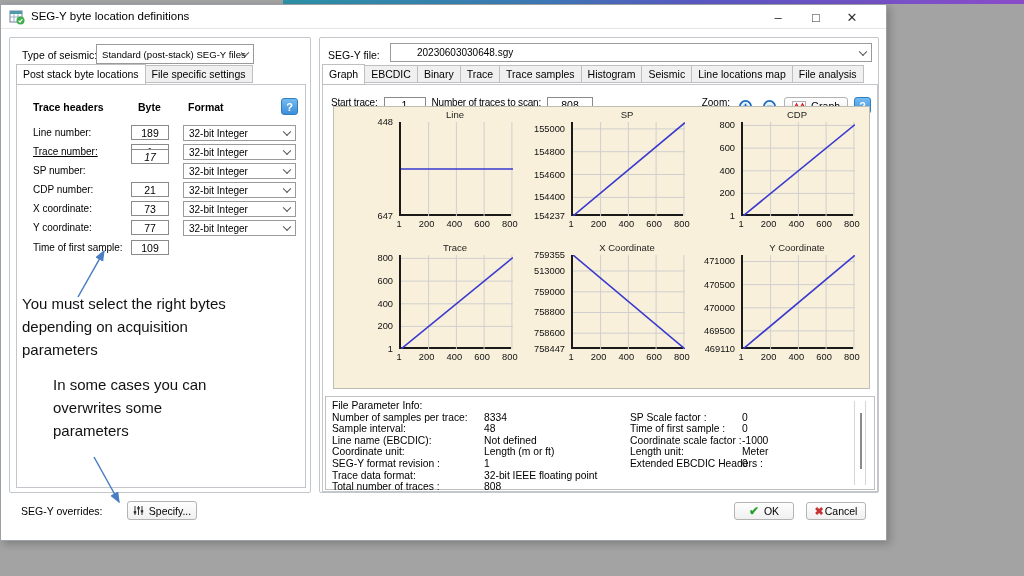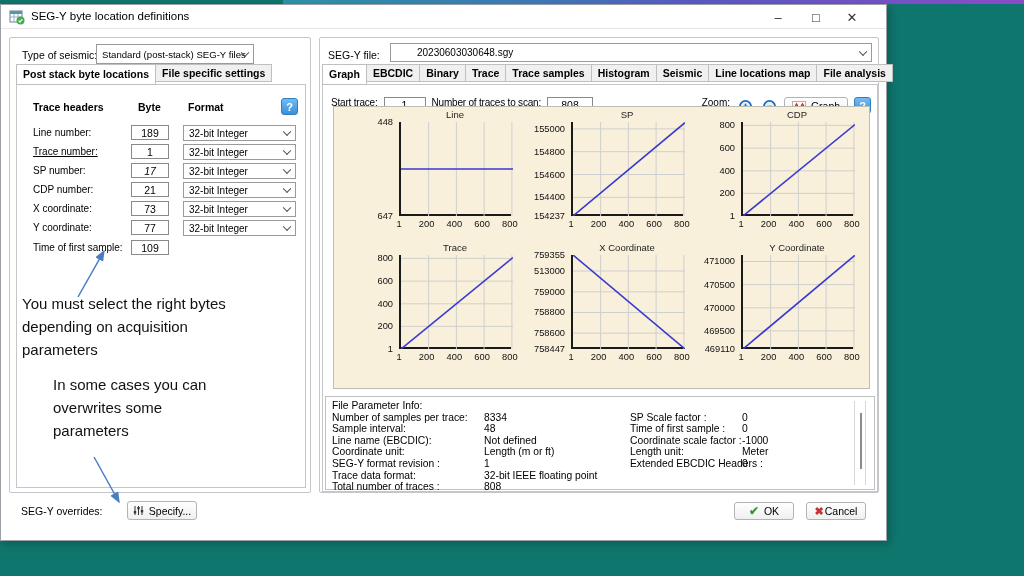--- a/index.html
+++ b/index.html
@@ -1,17 +1,17 @@
 <!DOCTYPE html>
 <html><head>
 <meta charset="utf-8">
 <style>
   html,body{margin:0;padding:0;background:#fff;}
   *{box-sizing:border-box;}
-  .screen{position:relative;width:1024px;height:576px;background:#0f766e;overflow:hidden;
+  .screen{position:relative;width:1024px;height:576px;background:#a3a3a3;overflow:hidden;
           font-family:"Liberation Sans",sans-serif;color:#000;}
   .top-strip{position:absolute;left:283px;top:0;width:741px;height:4px;
              background:linear-gradient(90deg,#2d93a8 0%,#3f7ab8 35%,#5a5ac4 55%,#8a4bc8 100%);}
   .dialog{position:absolute;left:0;top:4px;width:887px;height:537px;background:#fff;
           border:1px solid #9aa0a6;box-shadow:3px 3px 8px rgba(0,0,0,.22);}
   
   .titlebar{position:absolute;left:0;top:0;width:100%;height:24px;background:#fff;border-bottom:1px solid #e6e6e6;}
   .title-icon{position:absolute;left:8px;top:4px;width:16px;height:16px;}
   .title-text{position:absolute;left:30px;top:5px;font-size:11.5px;}
   .win-btn{position:absolute;top:1px;width:36px;height:22px;display:flex;align-items:center;justify-content:center;
@@ -23,21 +23,21 @@
   .rgroup{left:318px;top:32px;width:560px;height:456px;}
   .lbl{font-size:10.5px;white-space:nowrap;}
   
   .dd{position:absolute;border:1px solid #9a9a9a;background:#fff;font-size:10px;display:flex;
       align-items:center;padding:0 16px 0 5px;white-space:nowrap;overflow:hidden;}
   .chev{position:absolute;right:5px;top:50%;width:6px;height:6px;border-left:1px solid #555;
         border-bottom:1px solid #555;transform:translateY(-70%) rotate(-45deg);}
   .tbox{position:absolute;border:1px solid #8a8a8a;background:#fff;text-align:center;
         font:10.5px "Liberation Sans",sans-serif;padding:0;}
   
-  .tabbar{position:absolute;display:flex;height:20px;z-index:2;font-weight:bold;}
+  .tabbar{position:absolute;display:flex;align-items:flex-end;height:20px;z-index:2;}
   .tab{height:18px;line-height:16px;padding:0 6px;border:1px solid #bfbfbf;background:#f0f0f0;
        margin-bottom:1px;margin-right:-1px;font-size:10.5px;white-space:nowrap;}
   .tab.active{height:21px;line-height:19px;background:#fff;margin-bottom:-1px;position:relative;z-index:3;}
   .tabpage{position:absolute;border:1px solid #c3c7cb;background:#fff;}
   .lpage{left:6px;top:46px;width:290px;height:404px;}
   .rpage{left:2px;top:46px;width:556px;height:408px;}
   
   .colhdr{position:absolute;font-size:10.5px;font-weight:bold;}
   .lrow-lbl{position:absolute;left:16px;font-size:10px;}
   .byte-in{left:114px;width:38px;height:15px;}
@@ -139,21 +139,21 @@
         </div>
 
         <span class="lrow-lbl" style="top:61px;text-decoration:underline;">Trace  number:</span>
         <input class="tbox byte-in" style="top: 59px;" value="1">
         <div class="dd fmt-dd" style="top:59px;">
           <span>32-bit Integer</span>
             <span class="chev"></span>
         </div>
 
         <span class="lrow-lbl" style="top:80px;">SP number:</span>
-        <input class="tbox byte-in" style="top: 78px; font-style: italic;" value="17">
+        <input class="tbox byte-in" style="top: 64px; font-style: italic;" value="17">
         <div class="dd fmt-dd" style="top:78px;">
           <span>32-bit Integer</span>
             <span class="chev"></span>
         </div>
 
         <span class="lrow-lbl" style="top:99px;">CDP number:</span>
         <input class="tbox byte-in" style="top: 97px;" value="21">
         <div class="dd fmt-dd" style="top:97px;">
           <span>32-bit Integer</span>
             <span class="chev"></span>

